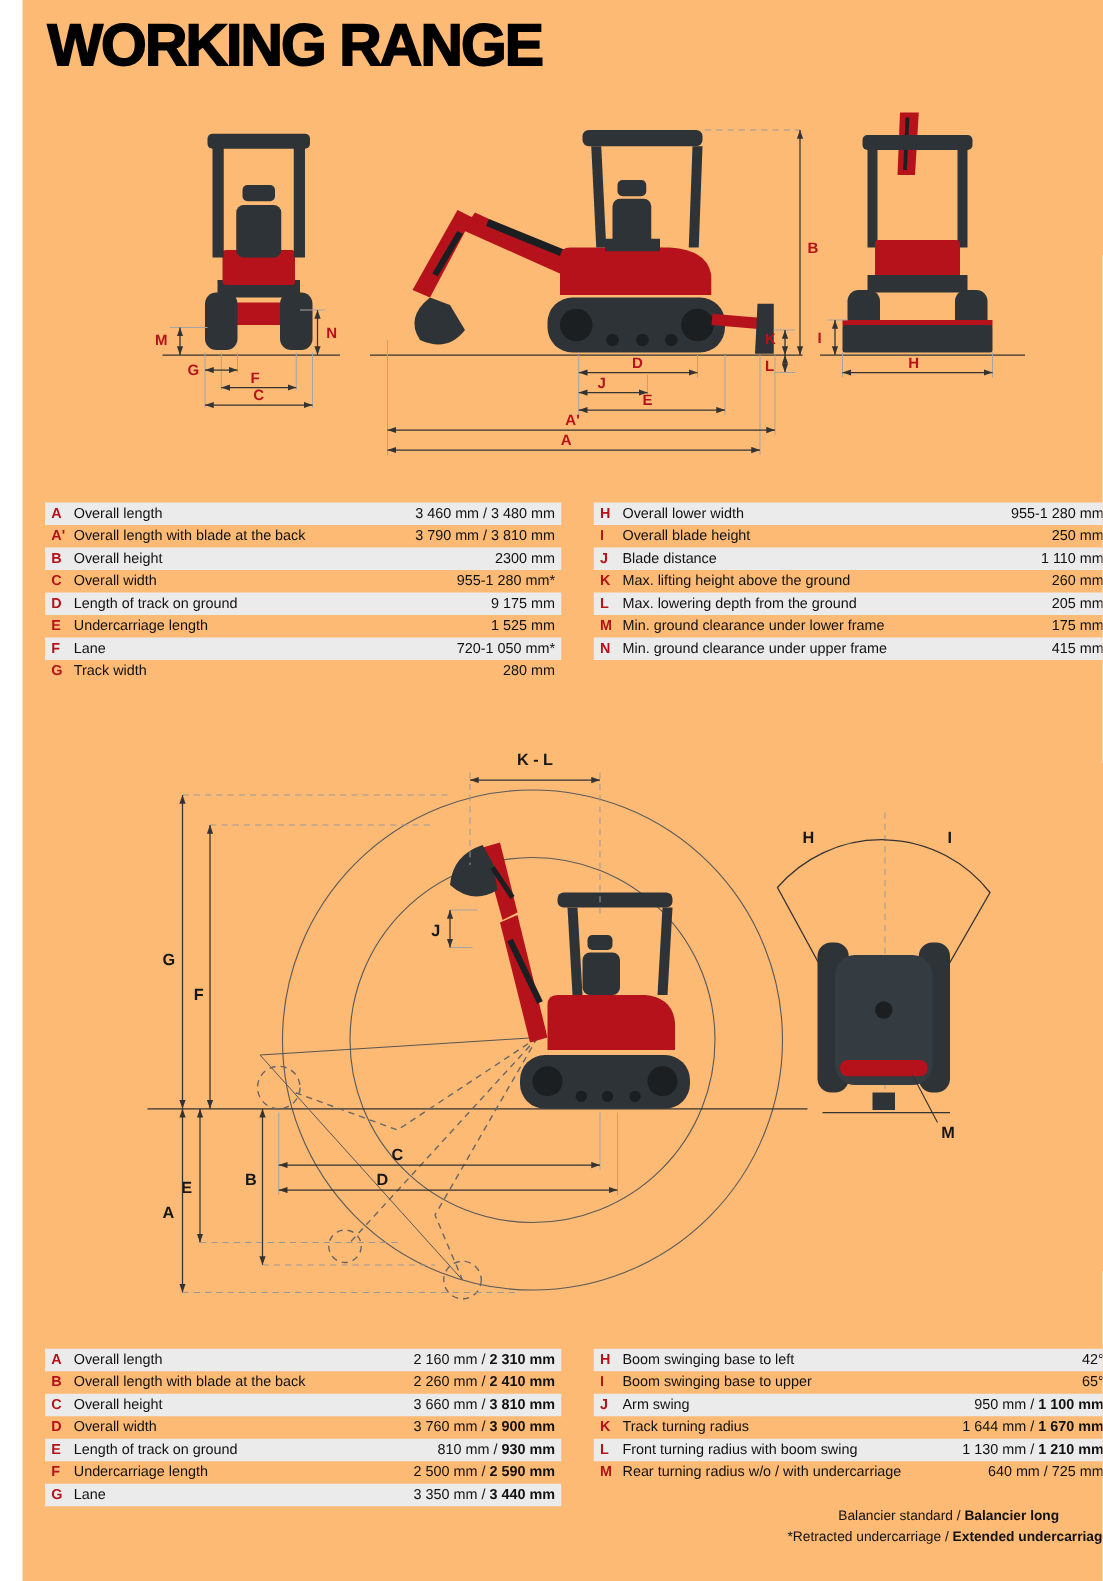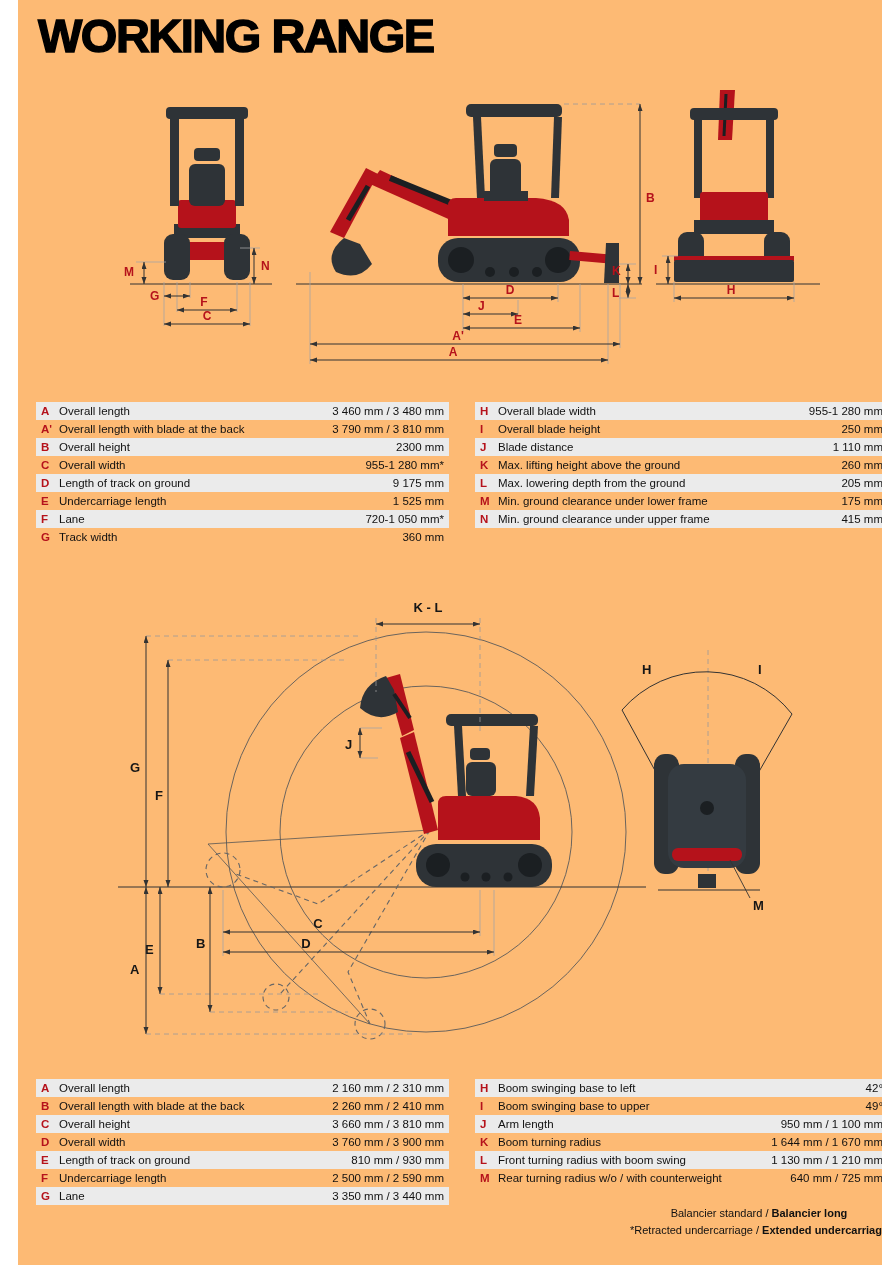--- a/index.html
+++ b/index.html
@@ -21,21 +21,21 @@
   .lbl{font:bold 12px "Liberation Sans",sans-serif;fill:#b5121b;}
   .lbl2{font:bold 13px "Liberation Sans",sans-serif;fill:#161616;}
   
   .tables{position:absolute;left:18px;right:12px;display:flex;gap:26px;}
   .tcol{flex:1;min-width:0;}
   .trow{display:flex;align-items:center;height:18px;font-size:11.5px;padding:0 5px;}
   .trow.shade{background:#ebebeb;}
   .tkey{color:#b5121b;font-weight:bold;width:18px;flex:none;}
   .tlabel{flex:1;white-space:nowrap;overflow:hidden;}
   .tvalue{white-space:nowrap;text-align:right;}
-  .tvalue b{font-weight:normal;}
+  .tvalue b{font-weight:bold;}
   
   .footer{position:absolute;right:12px;top:1205px;text-align:center;font-size:11px;line-height:1.55;color:#111;}
 </style>
 </head>
 <body>
 
 <div id="page">
 
   <div class="title">WORKING RANGE</div>
 
@@ -194,27 +194,27 @@
           <span class="tvalue">1 525 mm</span>
         </div>
         <div class="trow shade">
           <span class="tkey">F</span>
           <span class="tlabel">Lane</span>
           <span class="tvalue">720-1 050 mm*</span>
         </div>
         <div class="trow">
           <span class="tkey">G</span>
           <span class="tlabel">Track width</span>
-          <span class="tvalue">360 mm</span>
+          <span class="tvalue">280 mm</span>
         </div>
       </div>
     <div class="tcol" id="t1r">
         <div class="trow shade">
           <span class="tkey">H</span>
-          <span class="tlabel">Overall blade width</span>
+          <span class="tlabel">Overall lower width</span>
           <span class="tvalue">955-1 280 mm</span>
         </div>
         <div class="trow">
           <span class="tkey">I</span>
           <span class="tlabel">Overall blade height</span>
           <span class="tvalue">250 mm</span>
         </div>
         <div class="trow shade">
           <span class="tkey">J</span>
           <span class="tlabel">Blade distance</span>
@@ -383,40 +383,40 @@
       </div>
     <div class="tcol" id="t2r">
         <div class="trow shade">
           <span class="tkey">H</span>
           <span class="tlabel">Boom swinging base to left</span>
           <span class="tvalue">42°</span>
         </div>
         <div class="trow">
           <span class="tkey">I</span>
           <span class="tlabel">Boom swinging base to upper</span>
-          <span class="tvalue">49°</span>
+          <span class="tvalue">65°</span>
         </div>
         <div class="trow shade">
           <span class="tkey">J</span>
-          <span class="tlabel">Arm length</span>
+          <span class="tlabel">Arm swing</span>
           <span class="tvalue">950 mm / <b>1 100 mm</b></span>
         </div>
         <div class="trow">
           <span class="tkey">K</span>
-          <span class="tlabel">Boom turning radius</span>
+          <span class="tlabel">Track turning radius</span>
           <span class="tvalue">1 644 mm / <b>1 670 mm</b></span>
         </div>
         <div class="trow shade">
           <span class="tkey">L</span>
           <span class="tlabel">Front turning radius with boom swing</span>
           <span class="tvalue">1 130 mm / <b>1 210 mm</b></span>
         </div>
         <div class="trow">
           <span class="tkey">M</span>
-          <span class="tlabel">Rear turning radius w/o / with counterweight</span>
+          <span class="tlabel">Rear turning radius w/o / with undercarriage</span>
           <span class="tvalue">640 mm / 725 mm</span>
         </div>
       </div>
   </div>
 
   <div class="footer">
     <div><span>Balancier standard / </span><b>Balancier long</b></div>
     <div><span>*Retracted undercarriage / </span><b>Extended undercarriage</b></div>
   </div>
 

